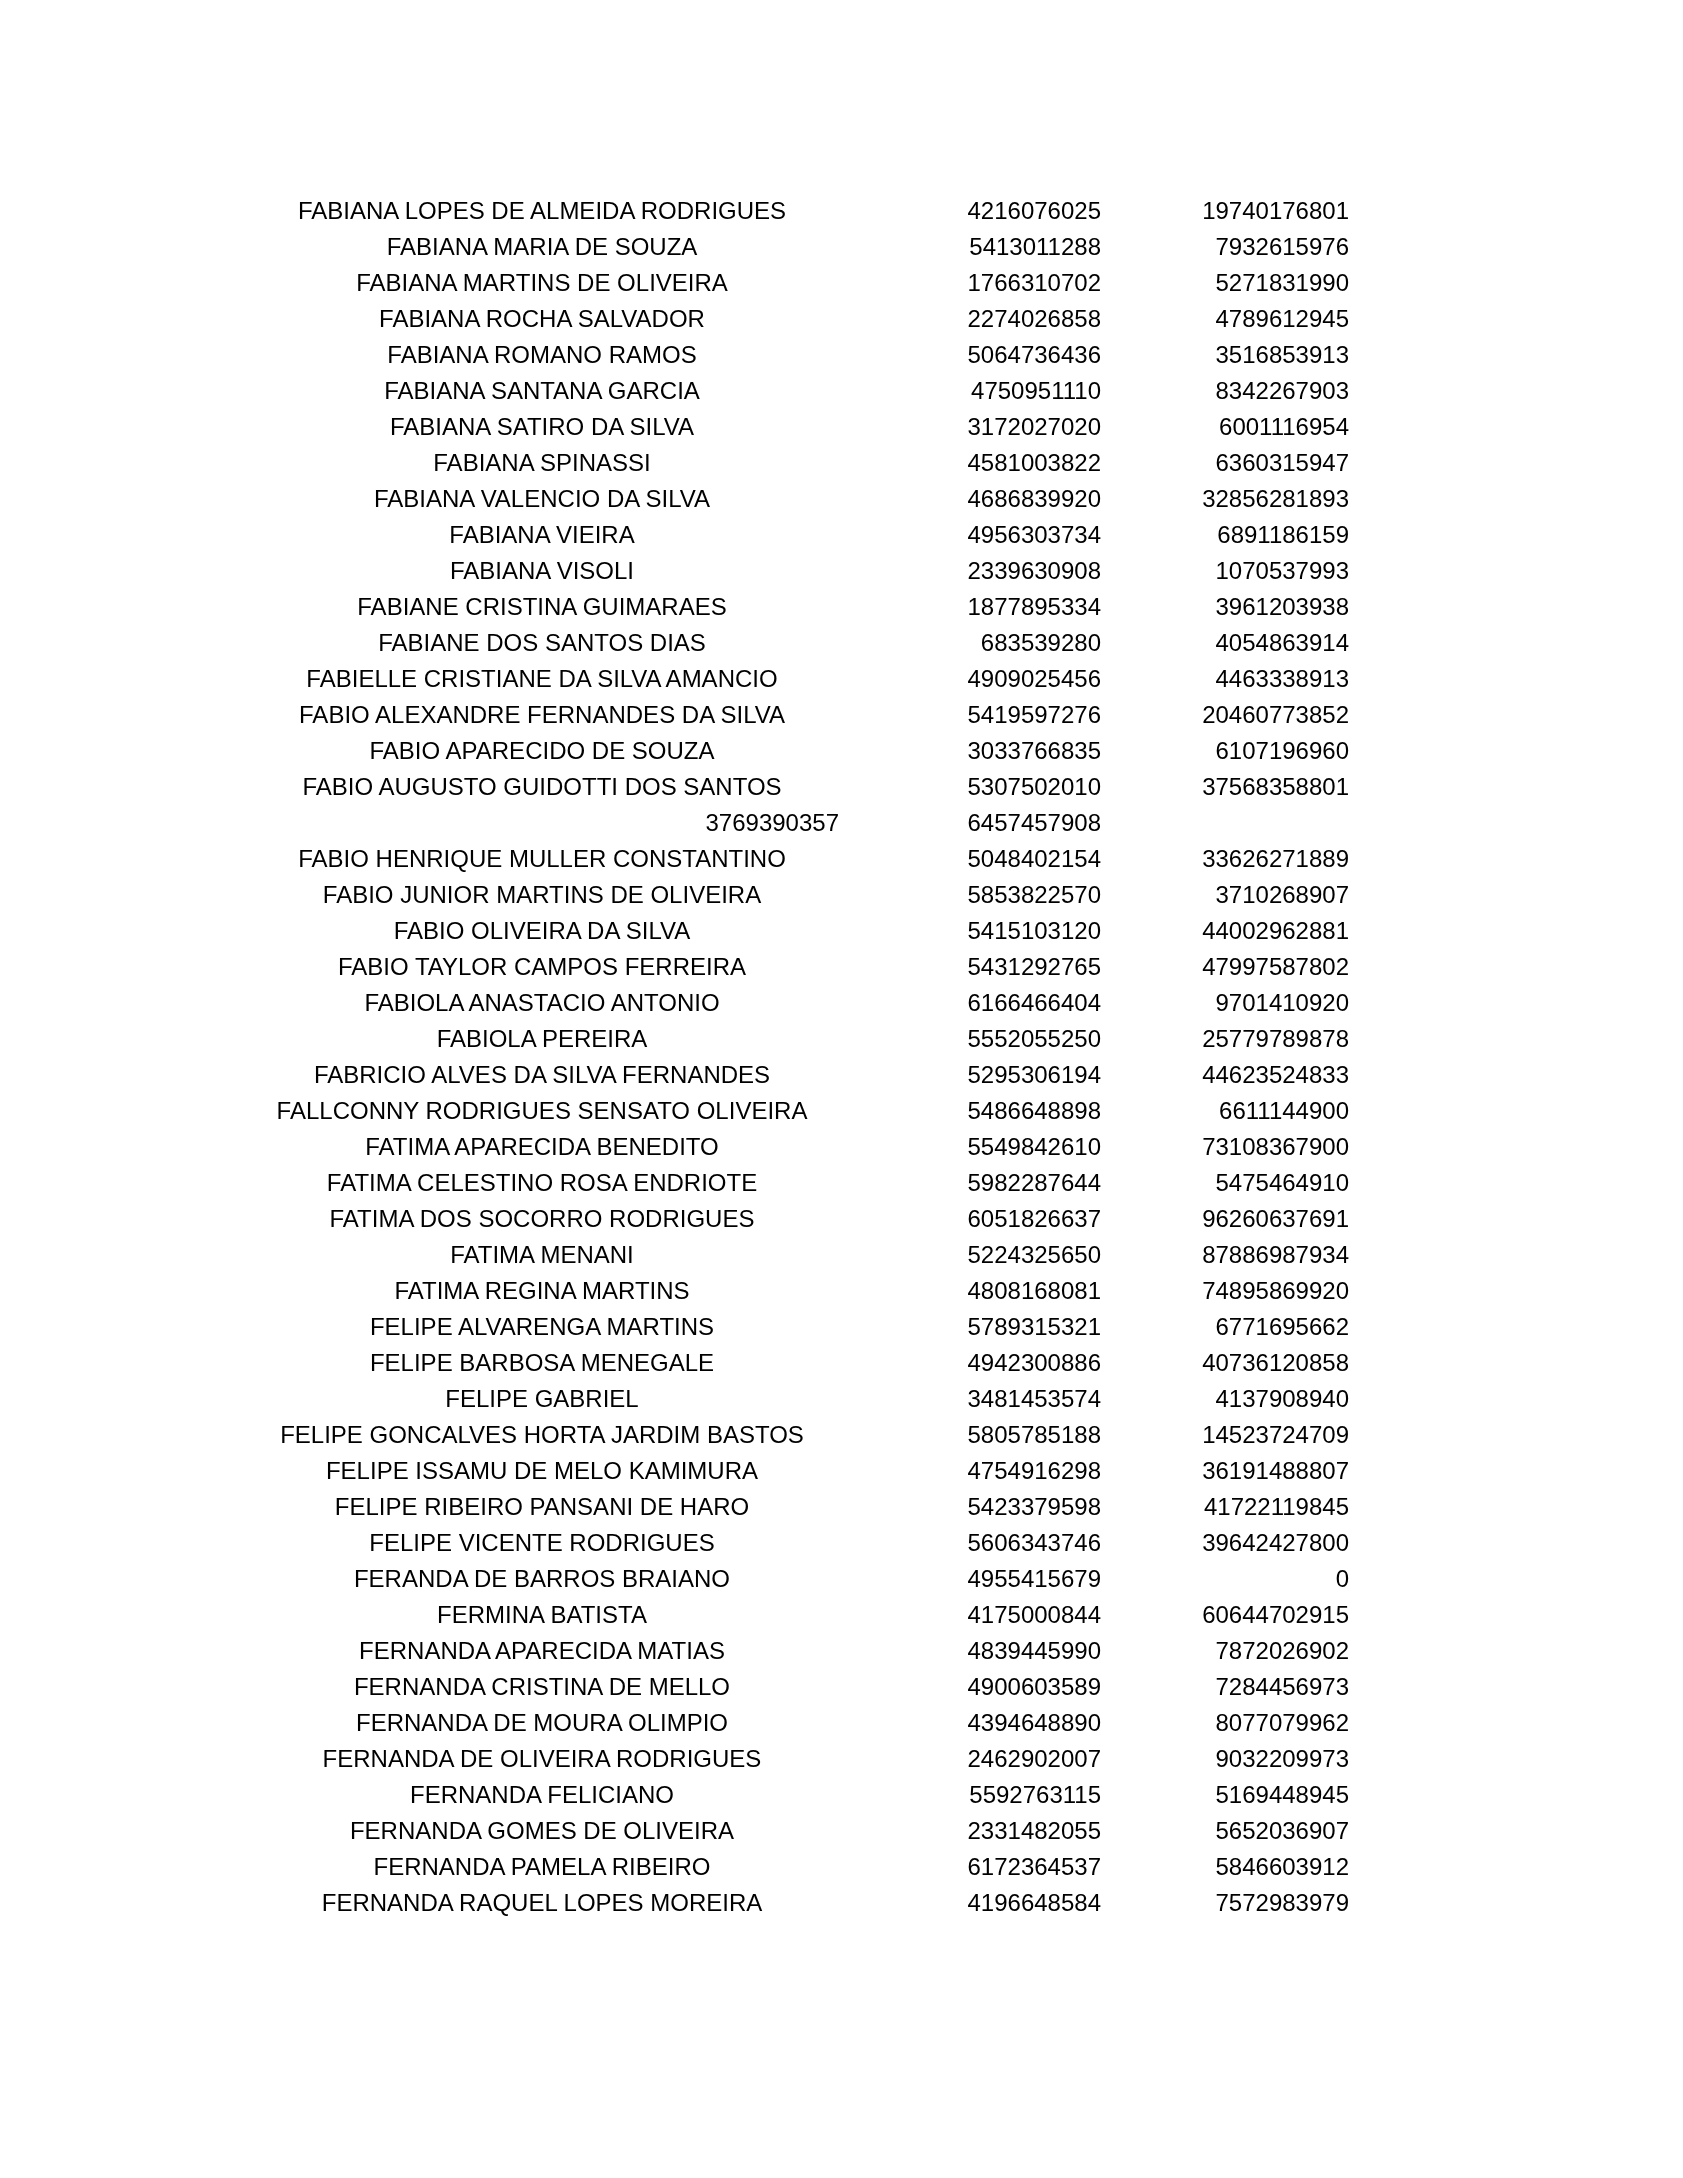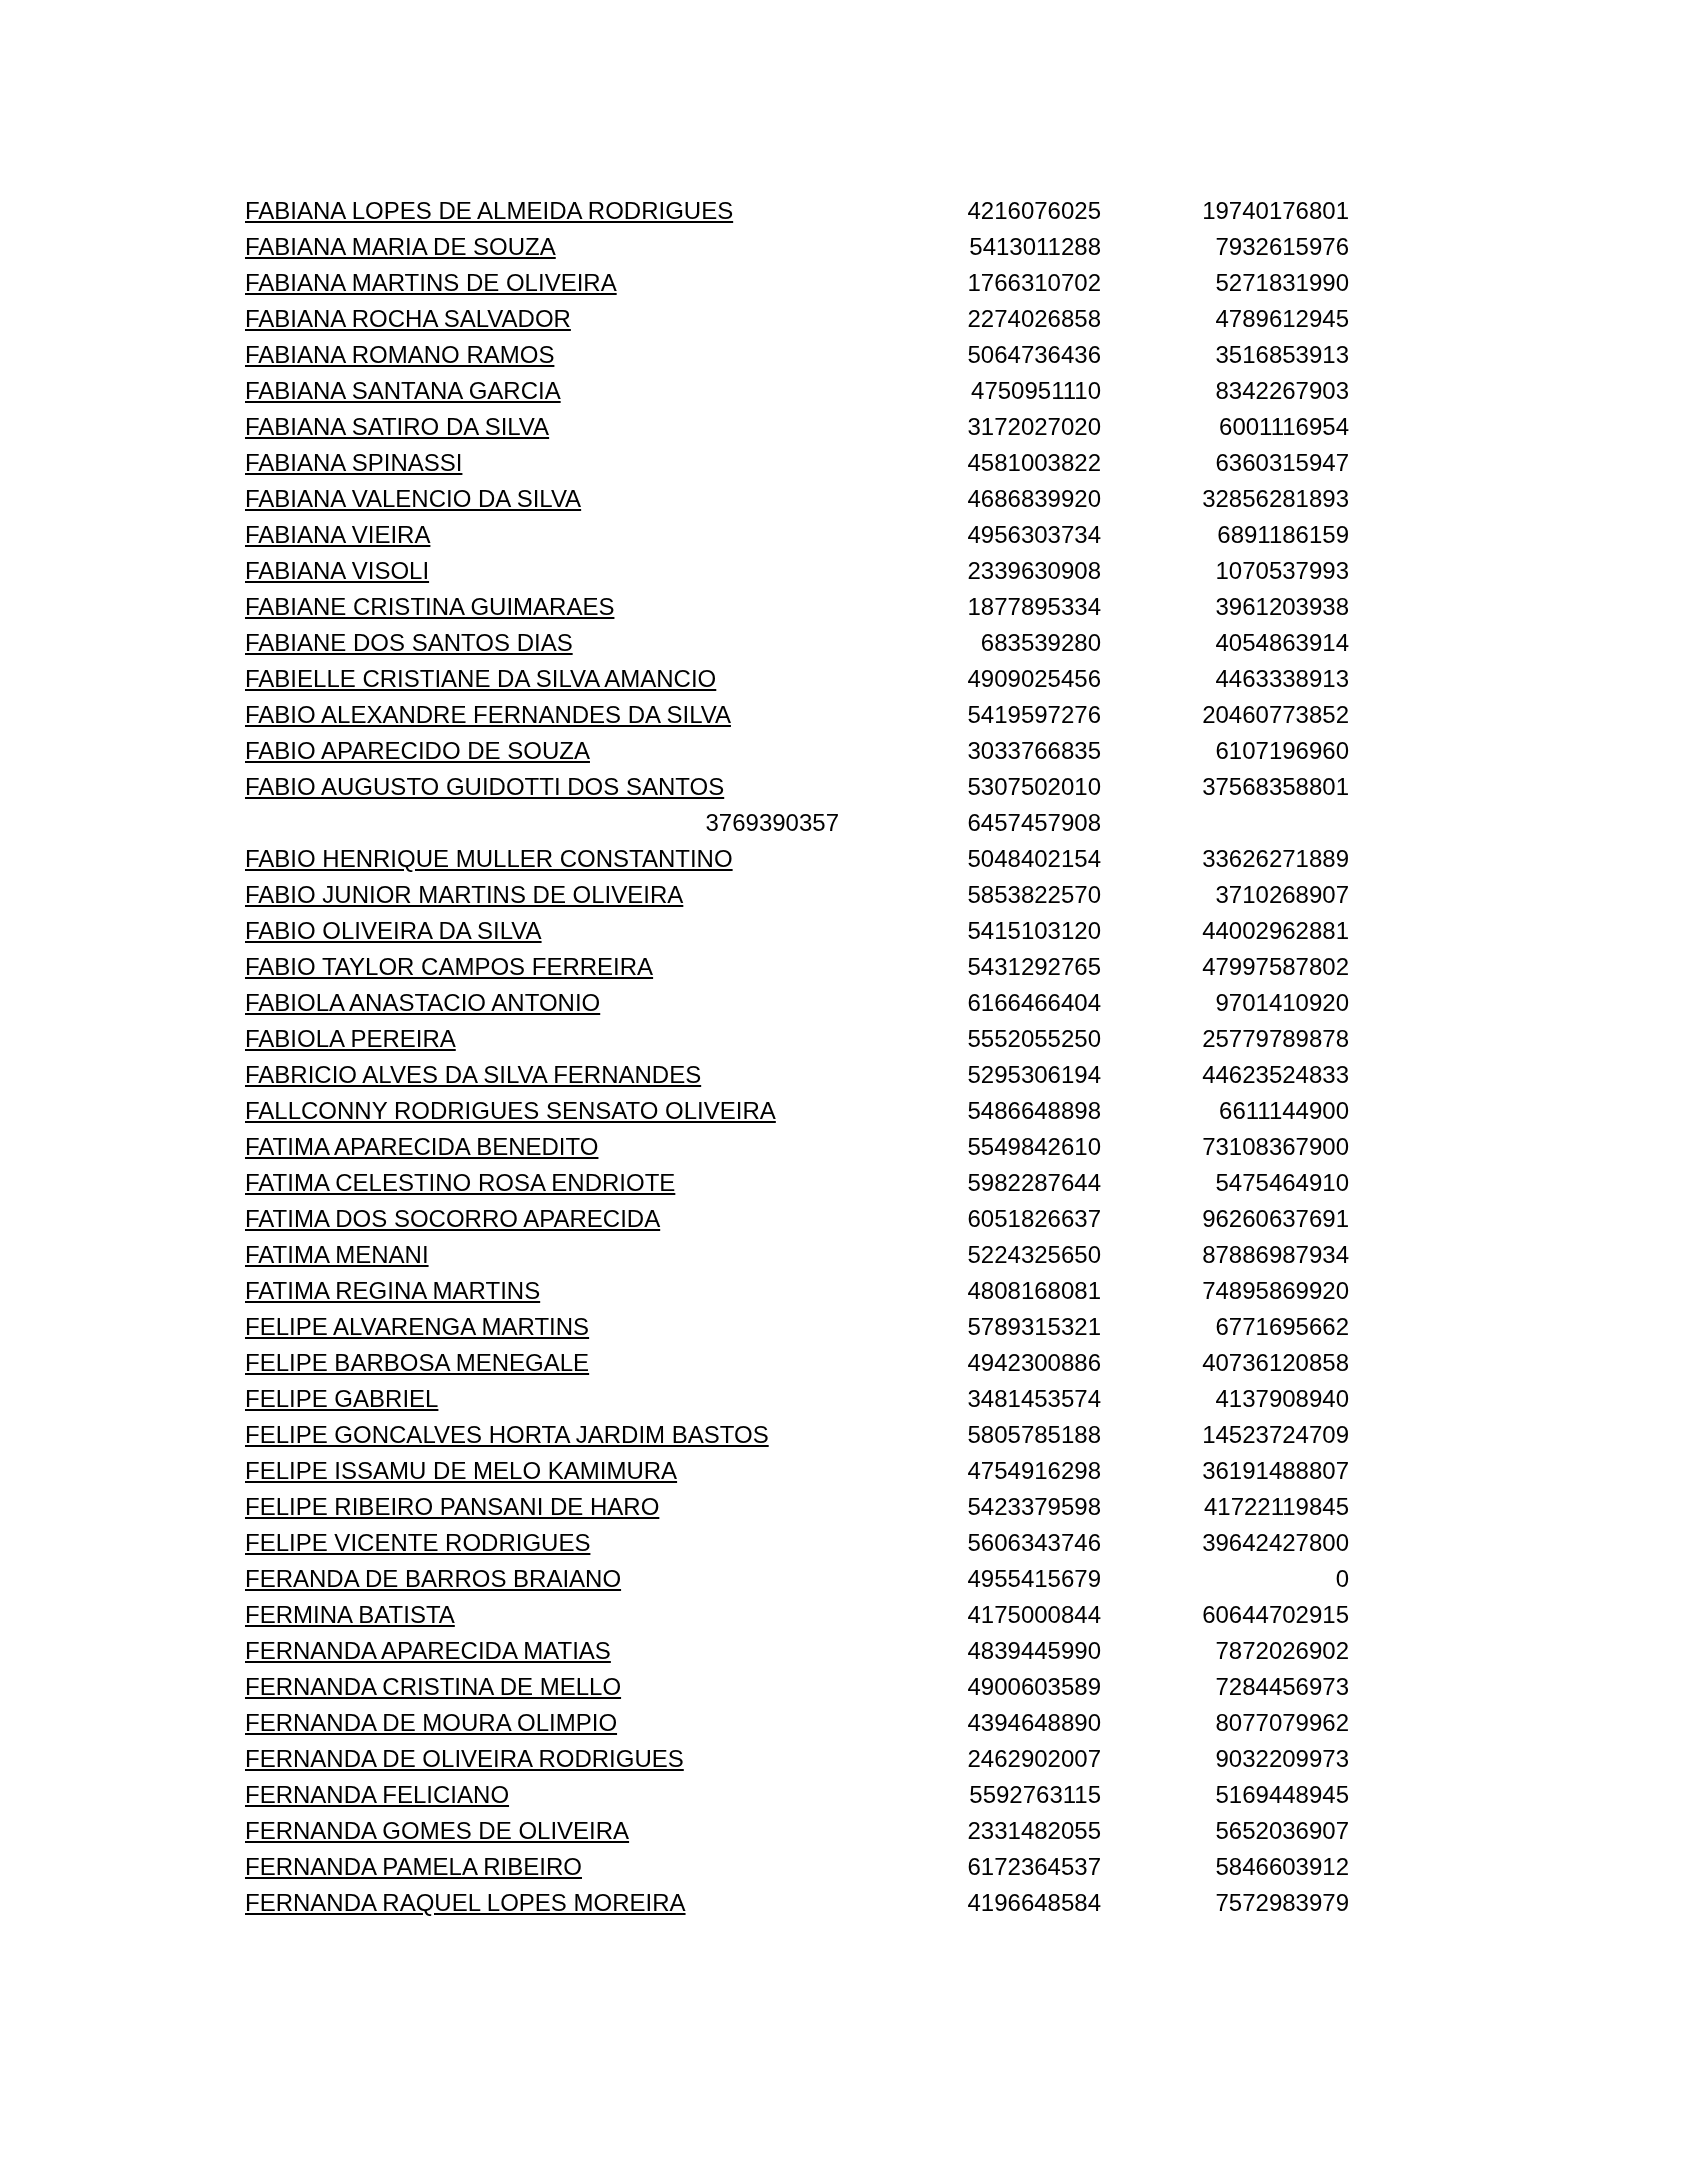--- a/index.html
+++ b/index.html
@@ -27,22 +27,21 @@
     grid-template-columns: 594px 262px 248px;
     height: 36px;
     line-height: 36px;
   }
   .cell {
     font-size: 24px;
     white-space: nowrap;
     overflow: visible;
   }
   .cell.name {
-    text-align: left;
-    text-decoration: underline;
+    text-align: center;
   }
   .cell.num {
     text-align: right;
     font-variant-numeric: tabular-nums;
   }
 </style>
 </head>
 <body>
 
 <div class="page">
@@ -208,21 +207,21 @@
     <div class="cell num">73108367900</div>
   </div>
 
   <div class="row">
     <div class="cell name">FATIMA CELESTINO ROSA ENDRIOTE</div>
     <div class="cell num">5982287644</div>
     <div class="cell num">5475464910</div>
   </div>
 
   <div class="row">
-    <div class="cell name">FATIMA DOS SOCORRO APARECIDA</div>
+    <div class="cell name">FATIMA DOS SOCORRO RODRIGUES</div>
     <div class="cell num">6051826637</div>
     <div class="cell num">96260637691</div>
   </div>
 
   <div class="row">
     <div class="cell name">FATIMA MENANI</div>
     <div class="cell num">5224325650</div>
     <div class="cell num">87886987934</div>
   </div>
 

